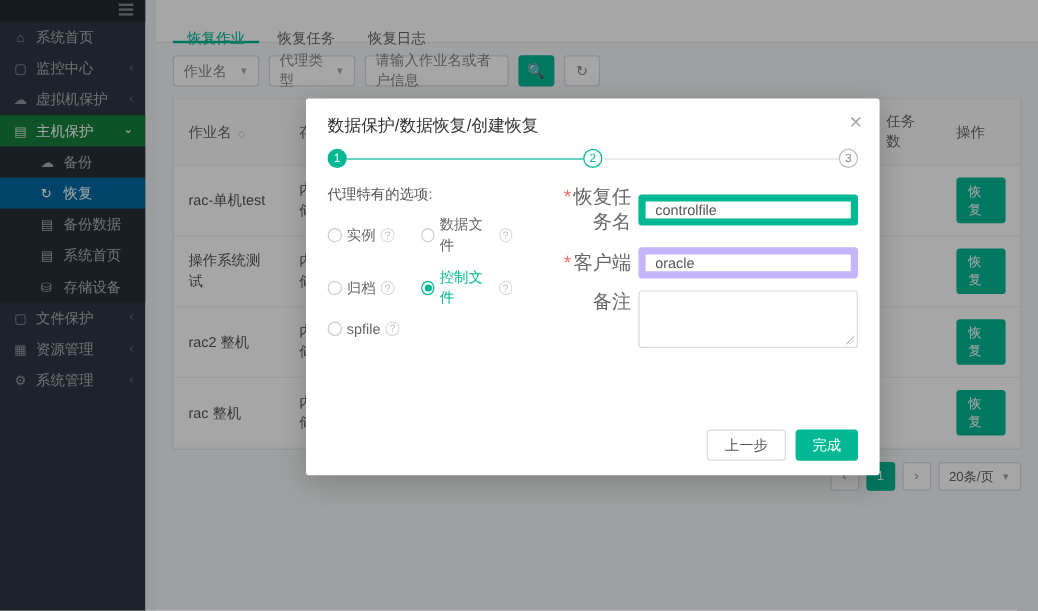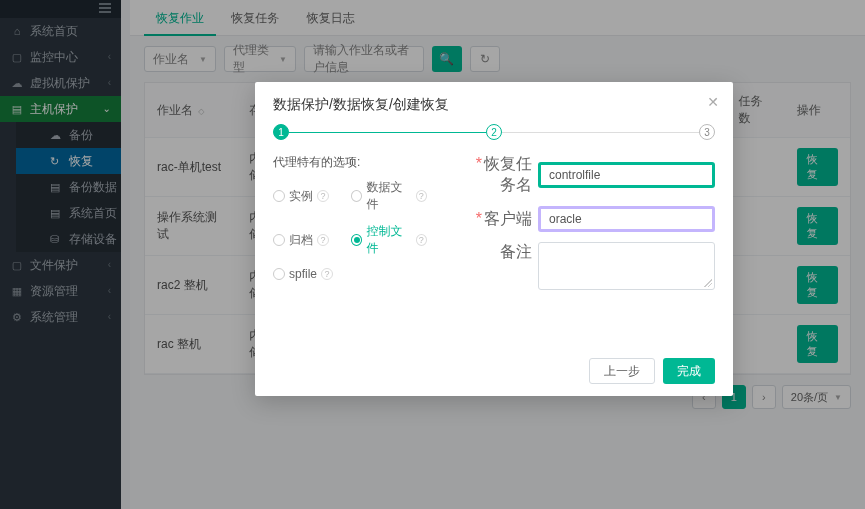--- a/index.html
+++ b/index.html
@@ -8,28 +8,28 @@
 
 .sidebar { position: absolute; left: 0; top: 0; width: 121px; height: 509px; background: #2d3741; color: #a8b0b8; }
 .sidebar-collapse { height: 18px; background: #1f2832; text-align: right; padding-right: 8px; line-height: 18px; }
 .collapse-icon { display: inline-block; width: 14px; height: 14px; position: relative; top: 1px; }
 .collapse-icon span { display: block; width: 12px; height: 2px; background: #7a848e; margin: 2px 0; }
 .nav-item { height: 26px; line-height: 26px; padding-left: 10px; cursor: pointer; position: relative; font-size: 12px; }
 .nav-item.active { background: #15803d; color: #fff; }
 .nav-item .chev { position: absolute; right: 10px; top: 0; font-size: 10px; color: #6a747e; }
 .nav-item.active .chev { color: #fff; }
 .nav-icon { display: inline-block; width: 14px; text-align: center; margin-right: 6px; opacity: 0.8; font-size: 11px; }
-.sub-item { height: 26px; line-height: 26px; padding-left: 34px; cursor: pointer; font-size: 12px; background: #252e37; margin-left: 16px; }
+.sub-item { height: 26px; line-height: 26px; padding-left: 34px; cursor: pointer; font-size: 12px; background: #252e37; }
 .sub-item.active { background: #0369a1; color: #fff; }
 .sub-item .sub-icon { display: inline-block; width: 14px; margin-right: 5px; font-size: 11px; }
 
 
 .main { position: absolute; left: 130px; top: 0; right: 0; height: 509px; background: #f4f6f8; }
 .tabs { height: 36px; background: #fff; border-bottom: 1px solid #e6e9ec; padding-left: 14px; }
-.tab { display: inline-block; height: 36px; line-height: 36px; padding: 0 12px; color: #666; cursor: pointer; font-size: 12px; }
+.tab { display: inline-block; height: 36px; line-height: 36px; padding: 14px 12px; color: #666; cursor: pointer; font-size: 12px; }
 .tab.active { color: #00b894; border-bottom: 2px solid #00b894; }
 
 .toolbar { padding: 10px 14px; display: flex; gap: 8px; align-items: center; }
 .select-box, .input-box { height: 26px; border: 1px solid #d6dbe0; background: #fff; border-radius: 3px; padding: 0 8px; font-size: 12px; color: #888; display: flex; align-items: center; justify-content: space-between; }
 .select-box { width: 72px; }
 .select-box .car { font-size: 8px; color: #aaa; }
 .input-box { width: 120px; }
 .btn-search { width: 30px; height: 26px; background: #00b894; border-radius: 3px; color: #fff; display: flex; align-items: center; justify-content: center; cursor: pointer; font-size: 12px; }
 .btn-refresh { width: 30px; height: 26px; border: 1px solid #d6dbe0; background: #fff; border-radius: 3px; display: flex; align-items: center; justify-content: center; cursor: pointer; color: #888; }
 
@@ -67,21 +67,21 @@
 .radio-opt { display: flex; align-items: center; gap: 4px; width: 76px; font-size: 12px; color: #666; margin-bottom: 6px; }
 .radio-opt.sel { color: #00b894; }
 .radio-dot { width: 12px; height: 12px; border: 1px solid #ccc; border-radius: 50%; display: inline-flex; align-items: center; justify-content: center; }
 .radio-opt.sel .radio-dot { border-color: #00b894; }
 .radio-opt.sel .radio-dot::after { content: ""; width: 6px; height: 6px; background: #00b894; border-radius: 50%; }
 .help-ic { width: 12px; height: 12px; border: 1px solid #ddd; border-radius: 50%; display: inline-flex; align-items: center; justify-content: center; font-size: 9px; color: #bbb; }
 
 .form-row { display: flex; align-items: center; margin-bottom: 10px; gap: 6px; }
 .form-label { width: 64px; text-align: right; font-size: 16px; color: #666; }
 .req { color: #f56c6c; margin-right: 2px; }
-.form-input { flex: 1; height: 26px; border: 3px solid #c4b5fd; border-radius: 3px; padding: 0 8px; font-size: 12px; color: #555; }
+.form-input { flex: 1; height: 26px; border: 6px solid #c4b5fd; border-radius: 3px; padding: 0 8px; font-size: 12px; color: #555; }
 .form-input.focus { border-color: #00b894; }
 .form-textarea { flex: 1; height: 48px; border: 1px solid #d6dbe0; border-radius: 3px; padding: 4px 8px; font-size: 12px; resize: none; position: relative; }
 .resize-handle { position: absolute; right: 2px; bottom: 2px; width: 8px; height: 8px; background: linear-gradient(135deg, transparent 50%, #ccc 50%, #ccc 60%, transparent 60%, transparent 70%, #ccc 70%, #ccc 80%, transparent 80%); }
 
 .modal-footer { position: absolute; bottom: 12px; right: 18px; display: flex; gap: 8px; }
 .btn { height: 26px; padding: 0 14px; border-radius: 3px; font-size: 12px; cursor: pointer; display: flex; align-items: center; }
 .btn-default { background: #fff; border: 1px solid #d6dbe0; color: #555; }
 .btn-primary { background: #00b894; color: #fff; border: none; }
 </style>
 </head>

